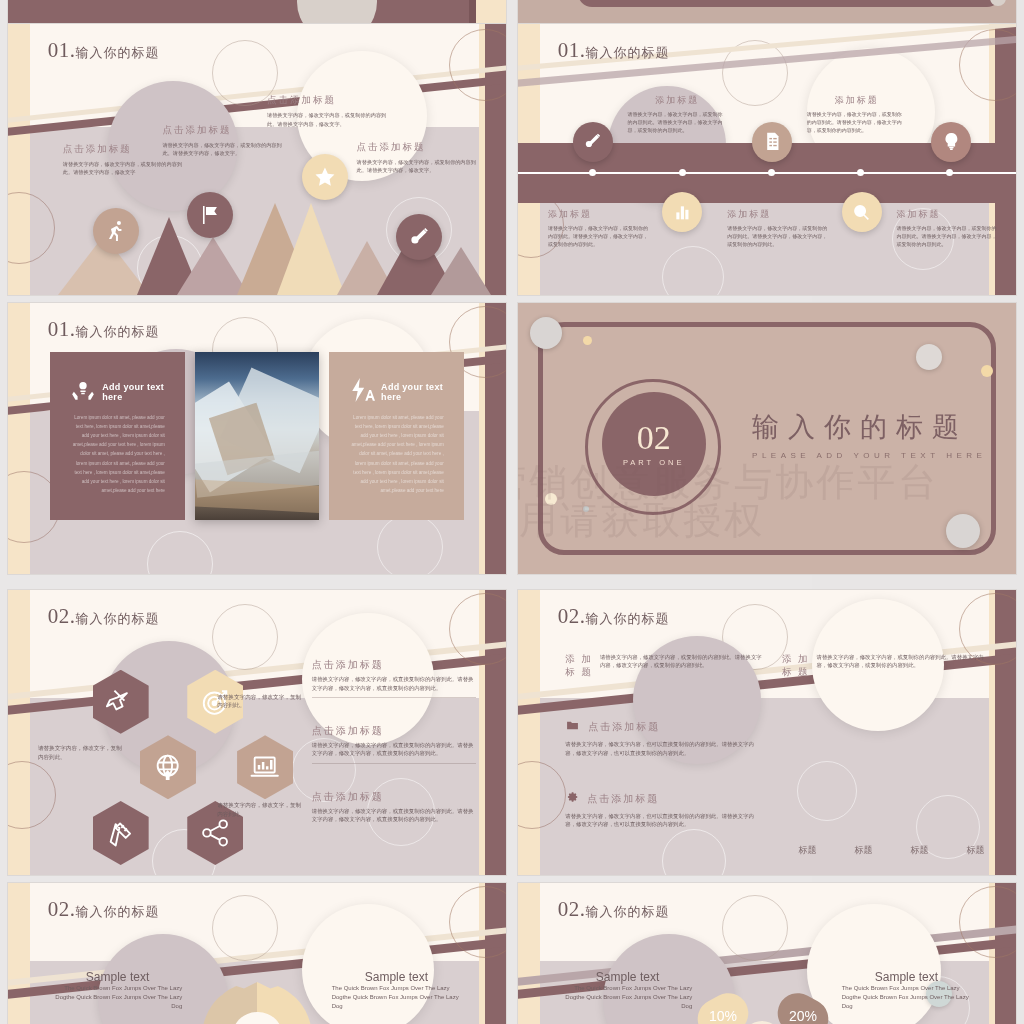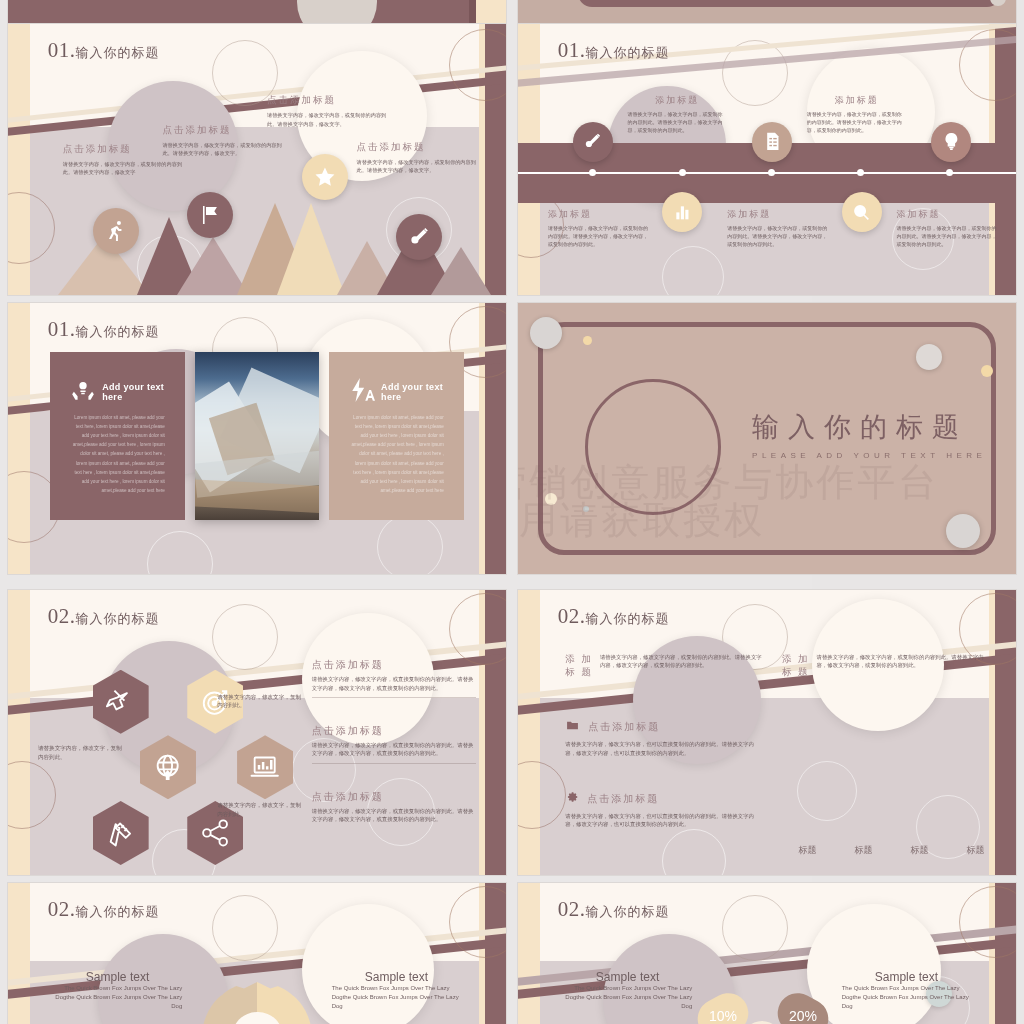--- a/index.html
+++ b/index.html
@@ -339,20 +339,24 @@
 
       <div class="disc" style="left:2.5%;top:5%;width:32px;height:32px;background:#d9d5d3;box-shadow:0 1px 5px rgba(0,0,0,.2);"></div>
       <div class="disc" style="left:13%;top:12%;width:9px;height:9px;background:#f3d9a8;"></div>
       <div class="disc" style="left:80%;top:15%;width:26px;height:26px;background:#ded9d6;box-shadow:0 1px 5px rgba(0,0,0,.18);"></div>
       <div class="disc" style="left:93%;top:23%;width:12px;height:12px;background:#f3d9a8;"></div>
       <div class="disc" style="left:5.5%;top:70%;width:12px;height:12px;background:#f7ead2;"></div>
       <div class="disc" style="left:13%;top:75%;width:6px;height:6px;background:#c8cdcc;"></div>
       <div class="disc" style="left:86%;top:78%;width:34px;height:34px;background:#d9d5d3;box-shadow:0 1px 6px rgba(0,0,0,.2);"></div>
 
       <div class="circ02ring" style="left:13.5%;top:28%;width:130px;height:130px;"></div>
+      <div class="circ02" style="left:16.8%;top:33%;width:104px;height:104px;">
+        <div class="n">02</div>
+        <div class="p">PART ONE</div>
+      </div>
 
       <div class="s4title" style="left:47%;top:39%;">
         <div class="big">输入你的标题</div>
         <div class="sub">PLEASE ADD YOUR TEXT HERE</div>
       </div>
 
       <div class="wm" style="left:-6%;top:57%;">营销创意服务与协作平台</div>
       <div class="wm" style="left:-8%;top:71%;">商用请获取授权</div>
     </div>
   </div>

